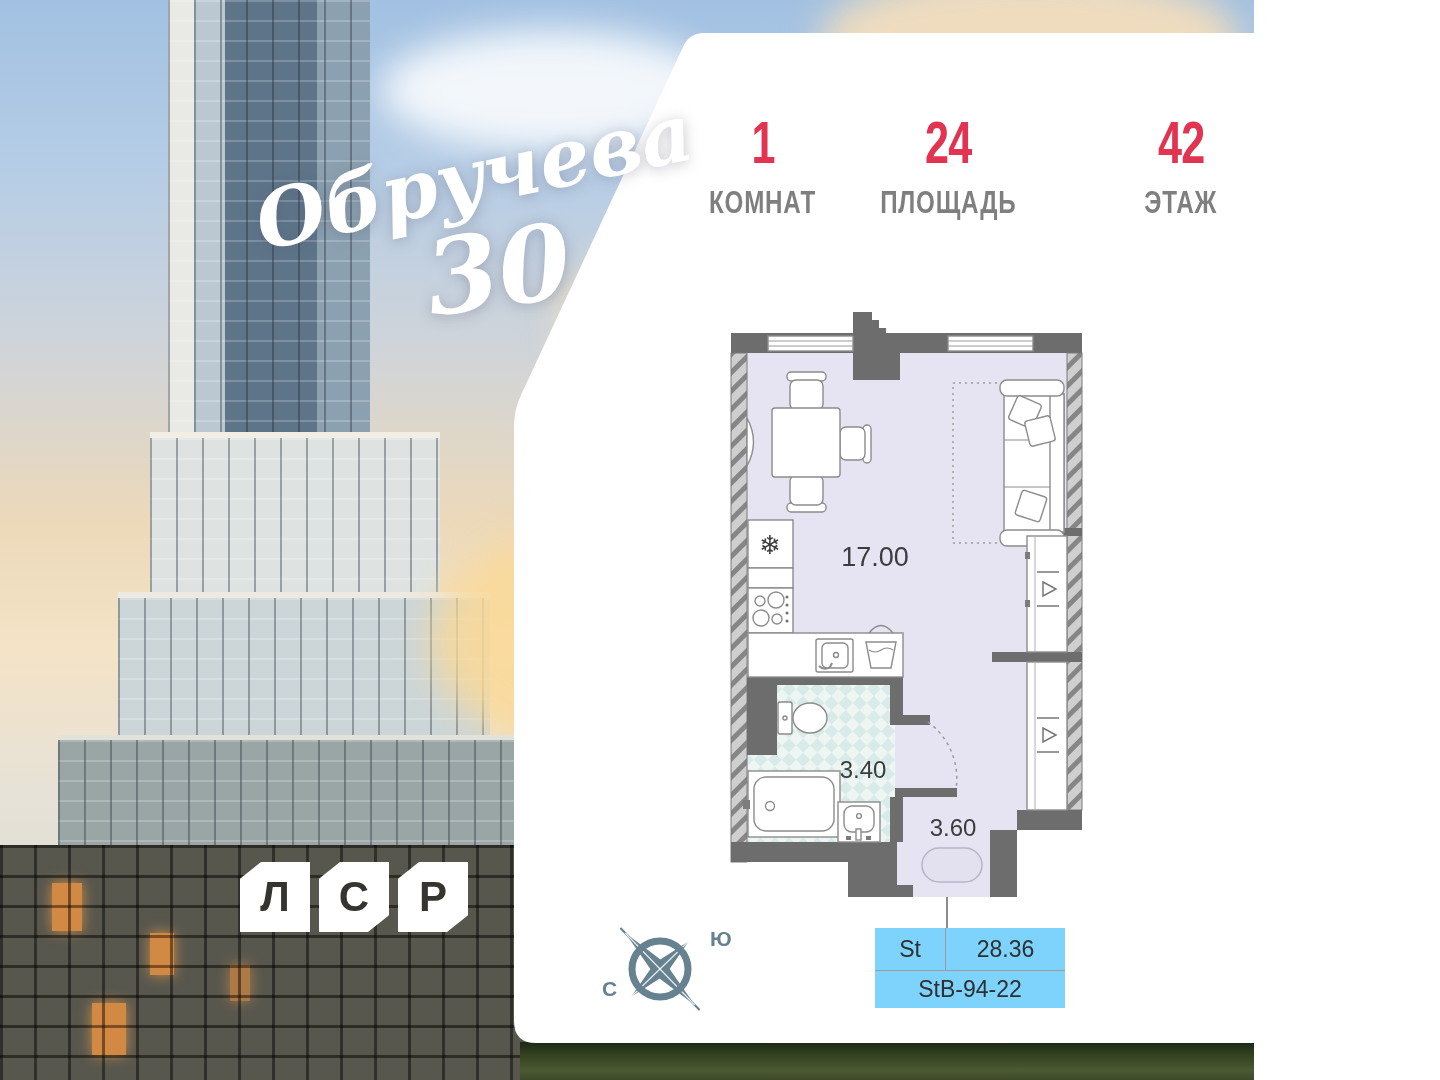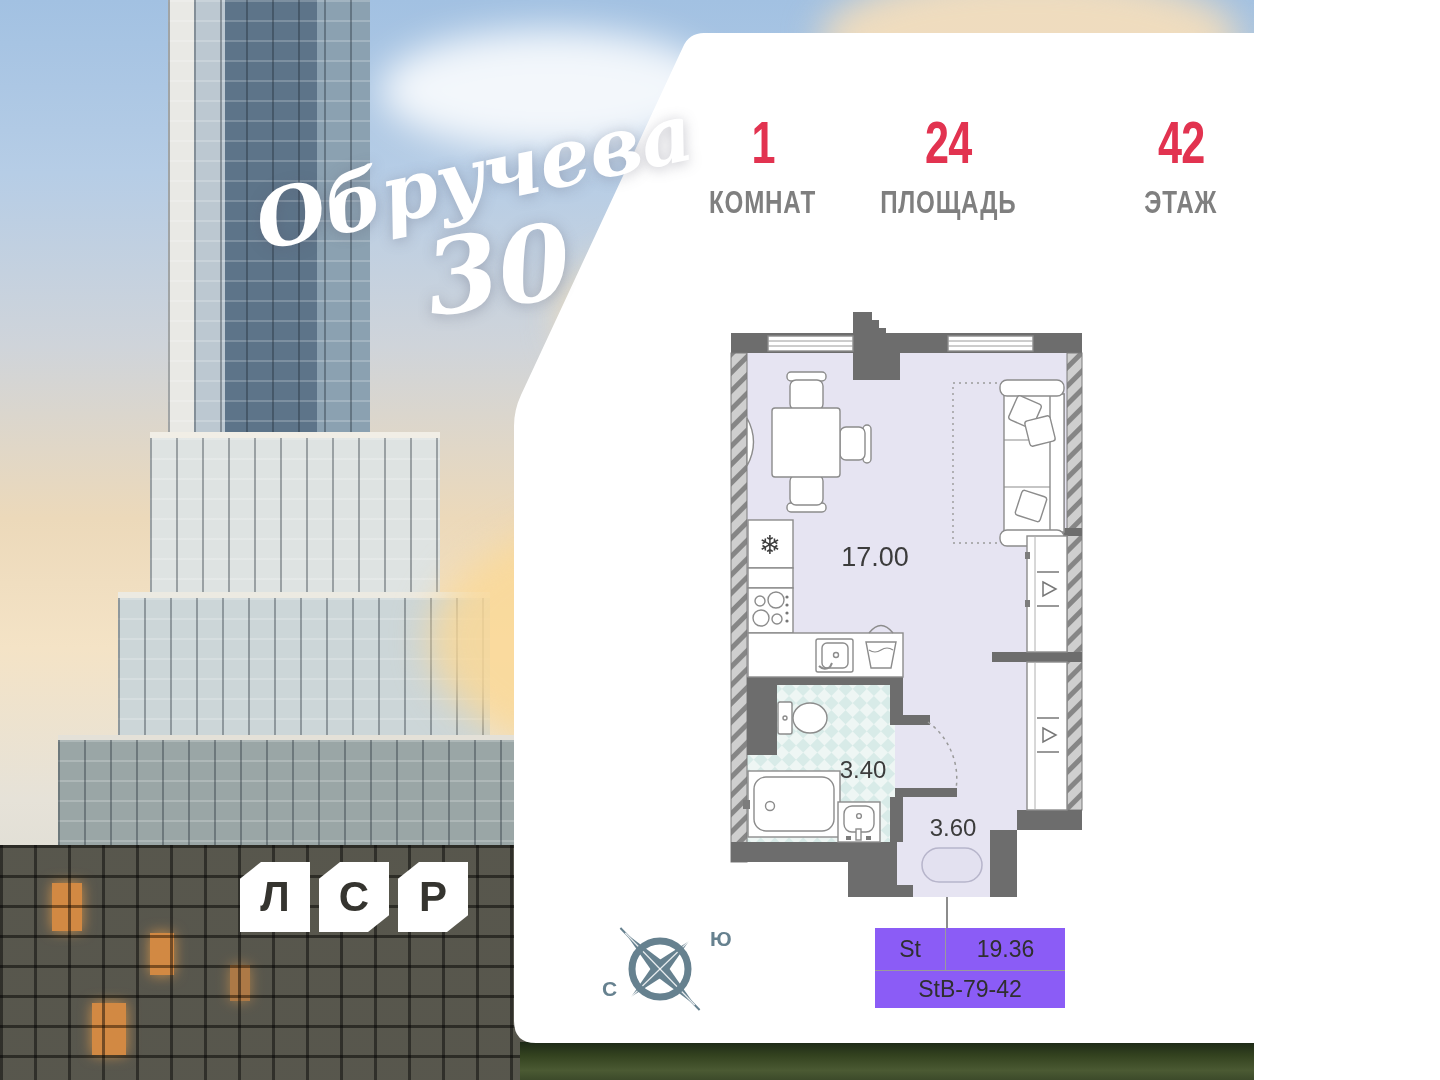--- a/index.html
+++ b/index.html
@@ -52,21 +52,21 @@
     transform:scaleX(.78);letter-spacing:1px;margin-top:8px;}
 
   
   .lsr{display:flex;gap:9px;left:240px;top:862px;}
   .lsr-tile{width:70px;height:70px;background:#fff;display:flex;align-items:center;
     justify-content:center;font-weight:bold;font-size:42px;color:#35342f;}
   .cut-tl{clip-path:polygon(30% 0,100% 0,100% 100%,0 100%,0 24%);}
   .cut-tlbr{clip-path:polygon(30% 0,100% 0,100% 76%,70% 100%,0 100%,0 24%);}
 
   
-  .info-table{left:875px;top:928px;width:190px;height:80px;background:#8b5cf6;
+  .info-table{left:875px;top:928px;width:190px;height:80px;background:#7dd3fc;
     color:#2f2f2f;font-size:23px;}
   .it-row1{display:flex;height:42px;border-bottom:1px solid #9b9b9b;}
   .it-cell-type{width:70px;display:flex;align-items:center;justify-content:center;
     border-right:1px solid #9b9b9b;}
   .it-cell-area{flex:1;display:flex;align-items:center;justify-content:center;}
   .it-row2{height:37px;display:flex;align-items:center;justify-content:center;}
 
   
   svg.plan{left:690px;top:300px;width:420px;height:640px;}
   svg.plan text{font-family:"Liberation Sans",sans-serif;fill:#3c3c3c;}
@@ -272,22 +272,22 @@
     <line x1="28" y1="57" x2="108" y2="57" stroke="rgba(255,255,255,.85)" stroke-width="1.2"></line>
   </g>
   <circle cx="68" cy="57" r="28" fill="none" stroke="#66818f" stroke-width="7"></circle>
   <text x="118" y="34">Ю</text>
   <text x="10" y="84">С</text>
 </svg>
 
 <div class="abs info-table">
   <div class="it-row1">
     <div class="it-cell-type">St</div>
-    <div class="it-cell-area">19.36</div>
+    <div class="it-cell-area">28.36</div>
   </div>
-  <div class="it-row2">StB-79-42</div>
+  <div class="it-row2">StB-94-22</div>
 </div>
 
 <div class="abs lsr">
   <div class="lsr-tile cut-tl">Л</div>
   <div class="lsr-tile cut-tlbr">С</div>
   <div class="lsr-tile cut-tlbr">Р</div>
 </div>
 
 </body></html>

